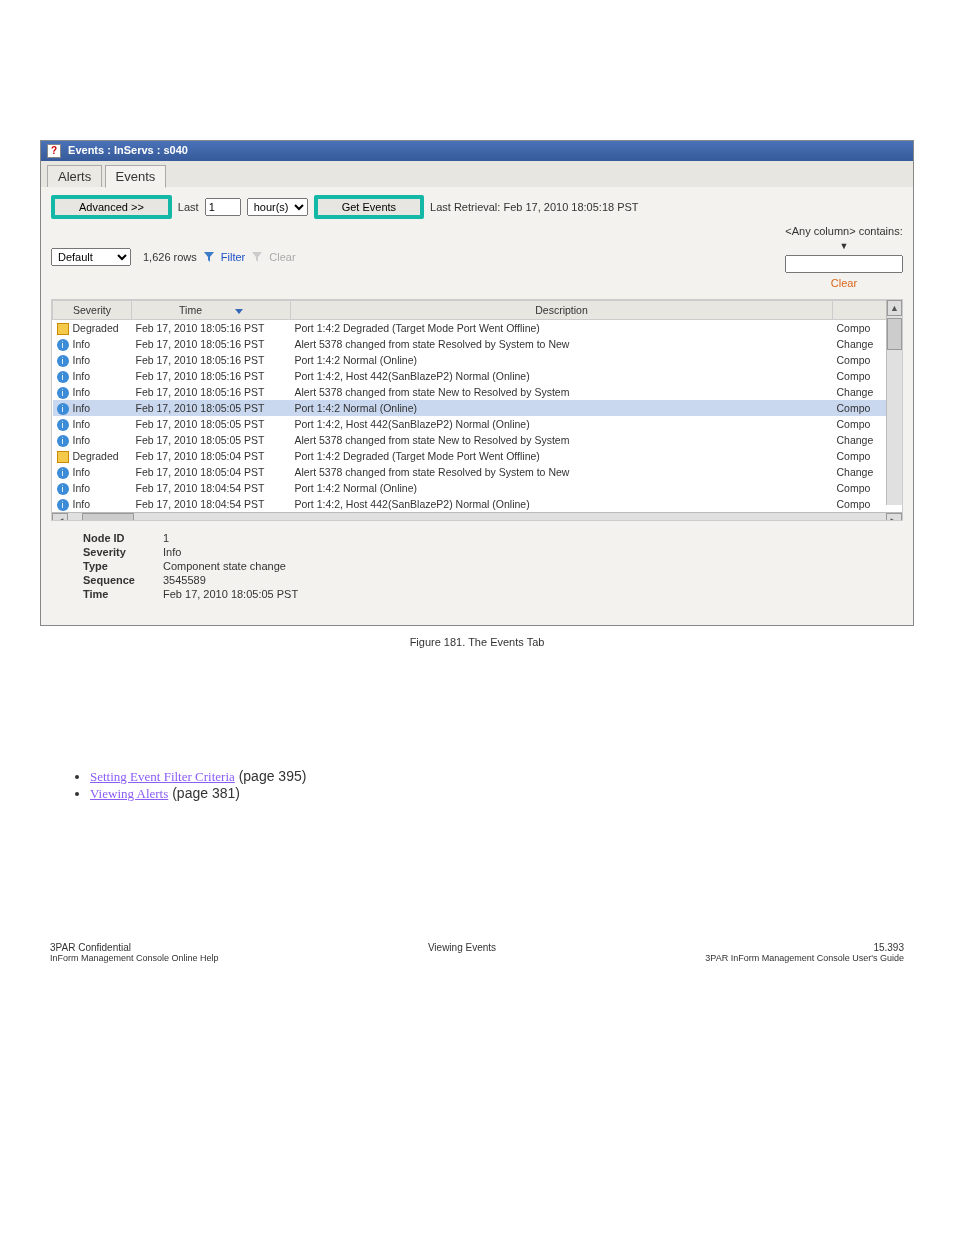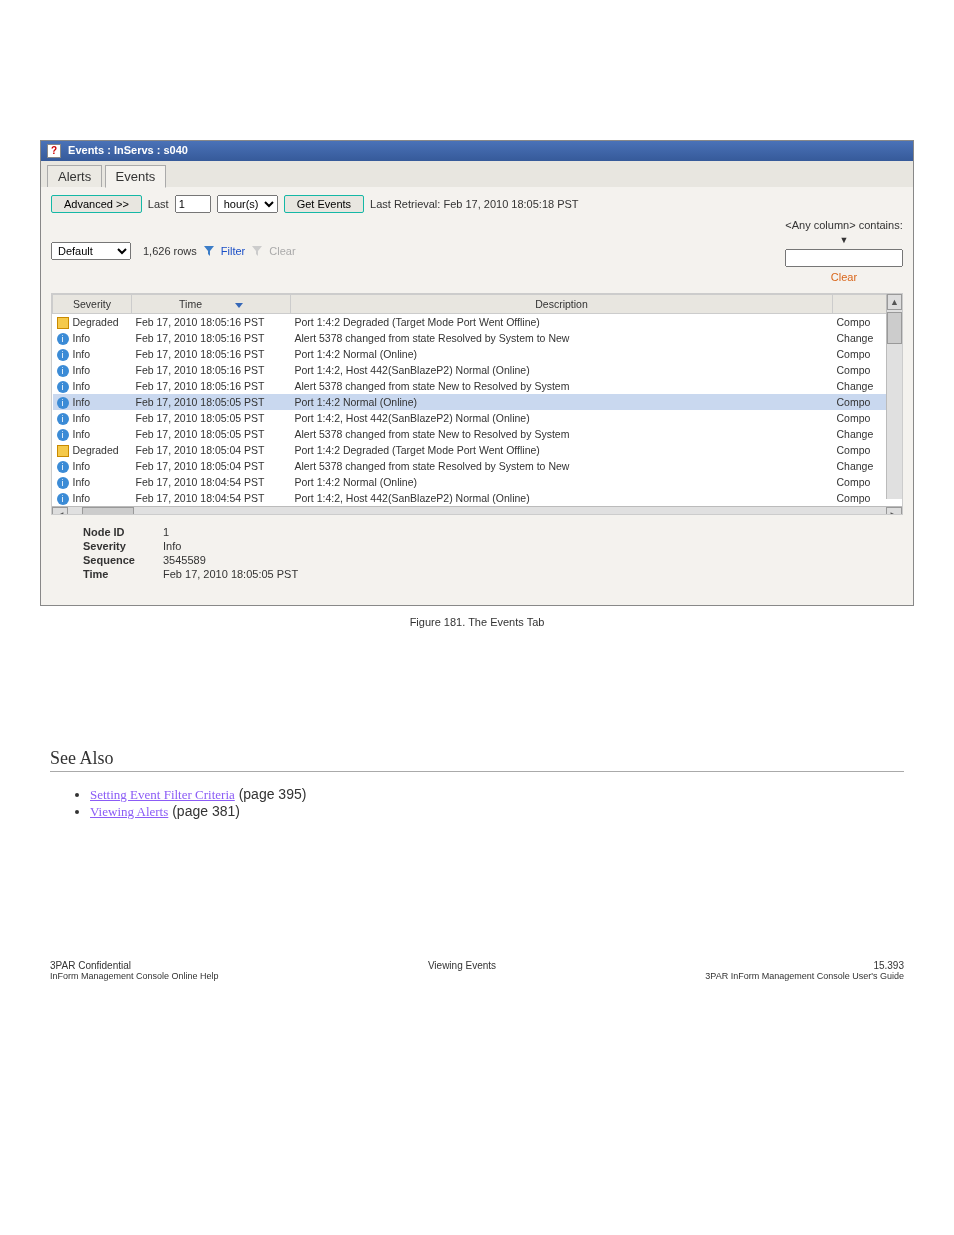--- a/index.html
+++ b/index.html
@@ -64,23 +64,23 @@
     padding: 8px 10px 4px 10px;
     font-size: 11px;
   }
   .toolbar-row {
     display: flex;
     align-items: center;
     gap: 6px;
     margin-bottom: 6px;
   }
   .btn {
-    padding: 2px 12px;
+    padding: 2px 24px;
     font-size: 11px;
-    border: 1px solid #14b8a6;
+    border: 4px solid #14b8a6;
     background: #e8e6e0;
     cursor: pointer;
     border-radius: 2px;
   }
   .input-small { width: 28px; font-size: 11px; padding: 1px 2px; }
   select, input[type=text] { font-size: 11px; padding: 1px 2px; }
   .row-count { margin-left: 6px; }
   .link-blue { color: #1a4fc7; cursor: pointer; }
   .link-orange { color: #d9661a; cursor: pointer; }
   .grey-link { color: #aaa; }
@@ -340,39 +340,42 @@
       <div class="details-body" id="details-body">
           <div class="drow">
             <div class="k">Node ID</div>
             <div>1</div>
           </div>
           <div class="drow">
             <div class="k">Severity</div>
             <div>Info</div>
           </div>
           <div class="drow">
+            <div class="k">Type</div>
+            <div>Component state change</div>
+          </div>
+          <div class="drow">
             <div class="k">Sequence</div>
             <div>3545589</div>
           </div>
           <div class="drow">
             <div class="k">Time</div>
             <div>Feb 17, 2010 18:05:05 PST</div>
           </div>
         </div>
     </div>
 
   </div>
 
   <div class="caption">
     <b>Figure 181.</b>
     <span> The Events Tab</span>
   </div>
 
   <div class="see-also">
-    <h3>See Also</h3>
     <ul id="see-also-list">
         <li><a href="#">Setting Event Filter Criteria</a> <span>(page 395)</span></li>
         <li><a href="#">Viewing Alerts</a> <span>(page 381)</span></li>
       </ul>
   </div>
 
   <div class="footer">
     <div>
       <div>3PAR Confidential</div>
       <div style="font-size:9px;">InForm Management Console Online Help</div>

